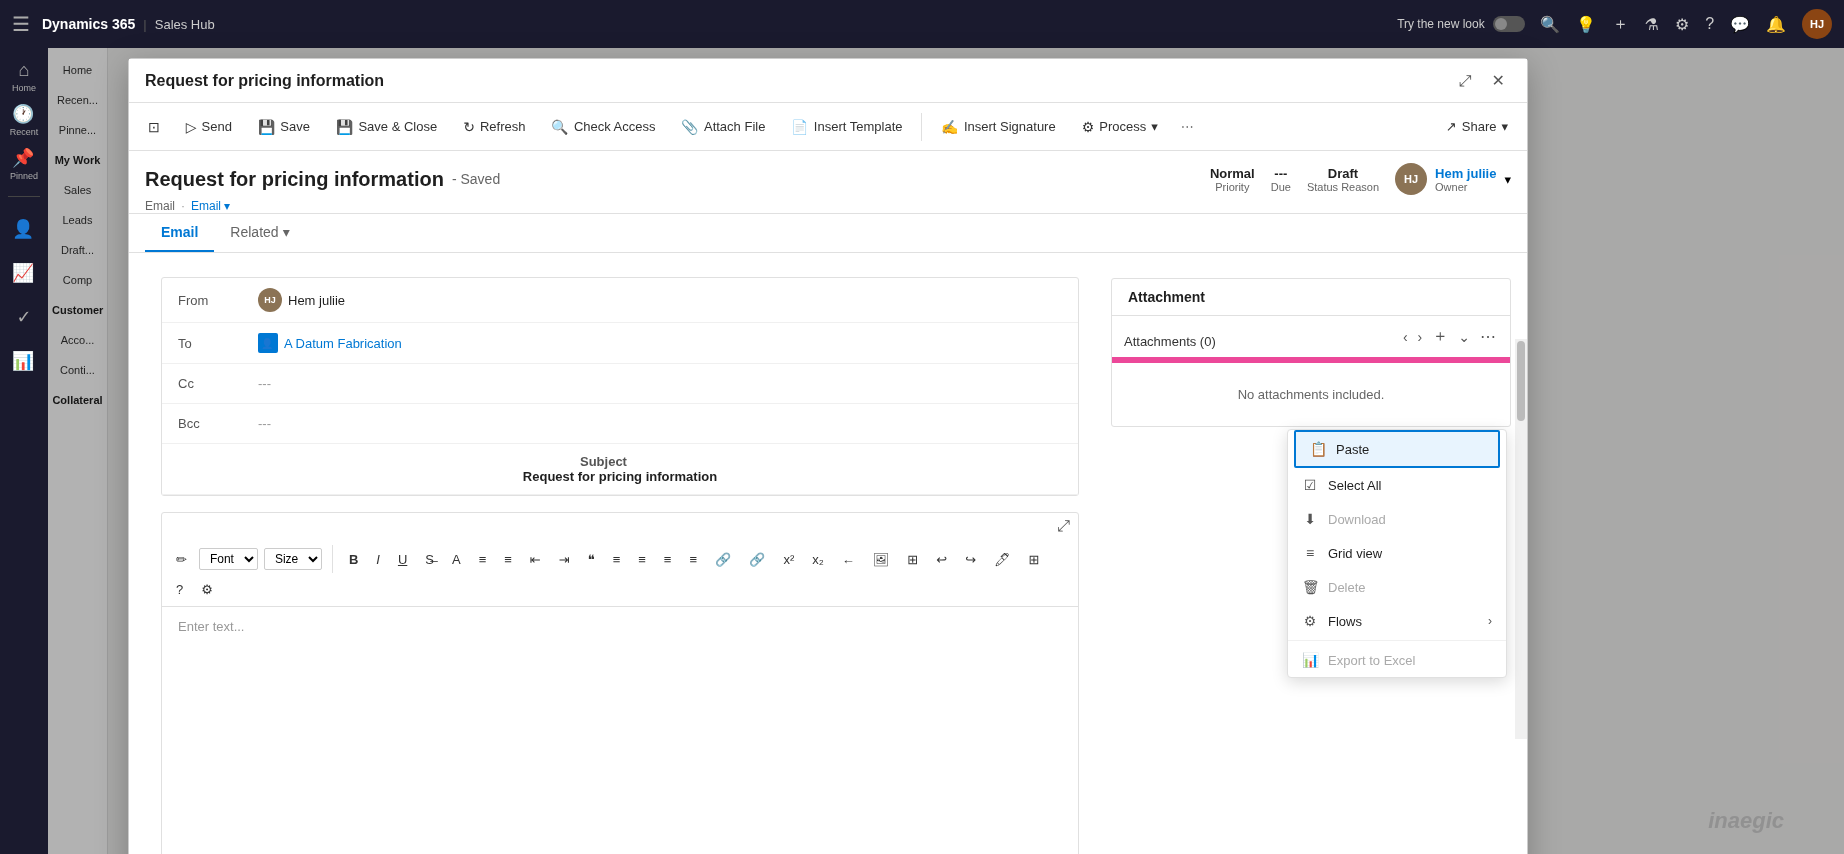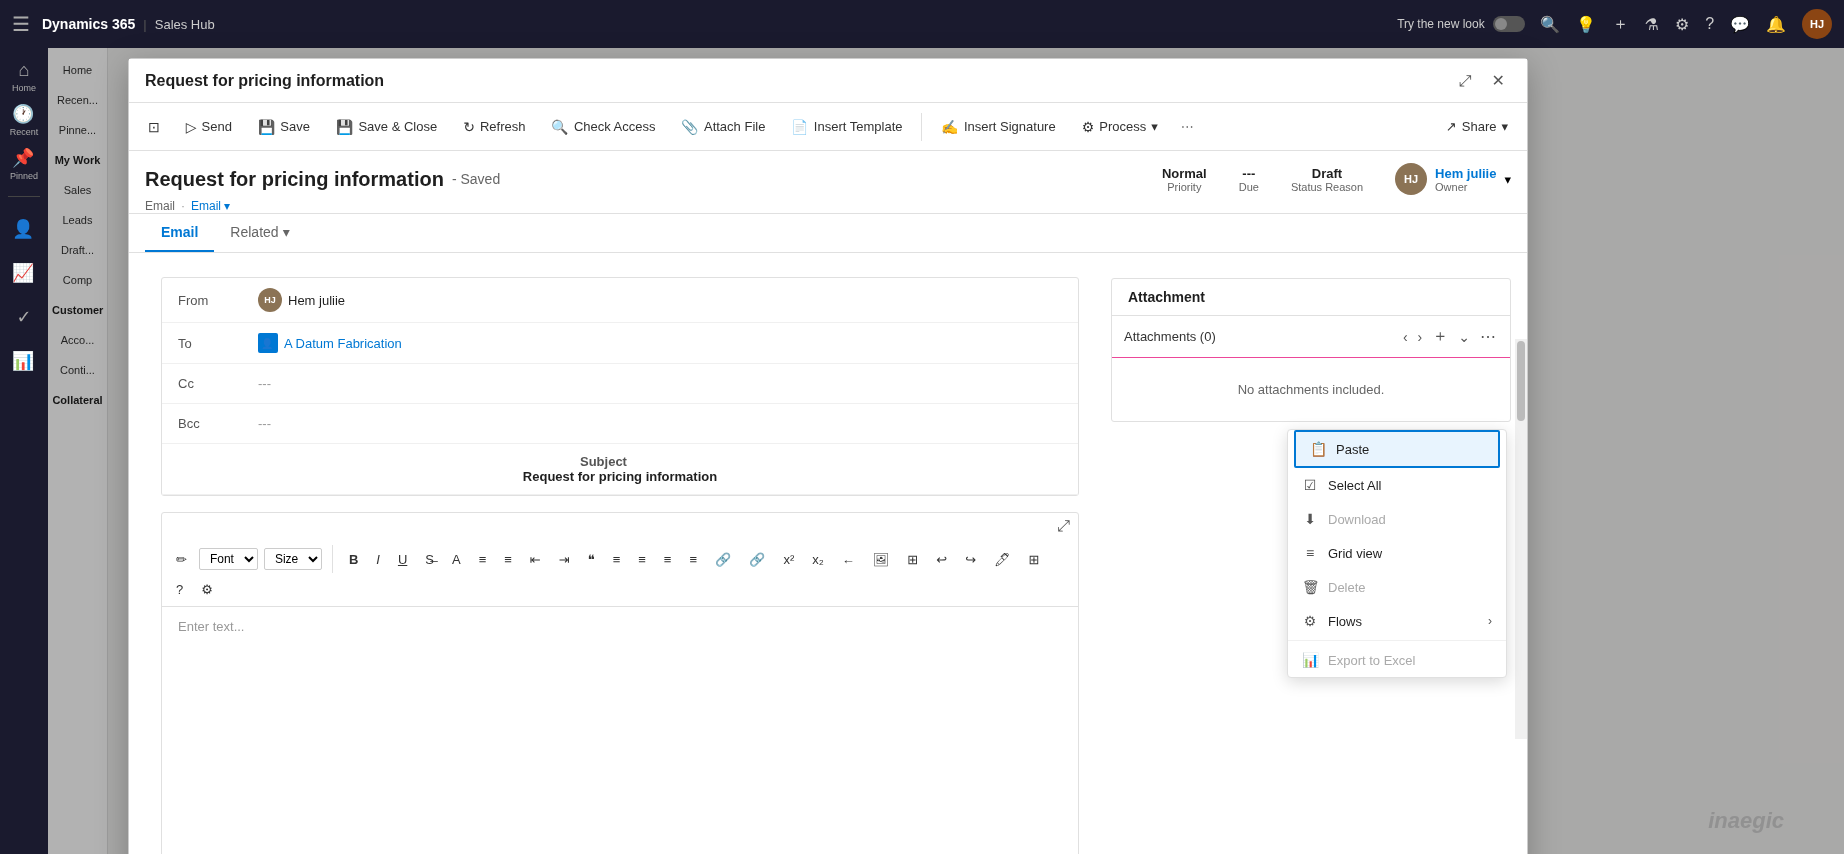--- a/index.html
+++ b/index.html
@@ -142,21 +142,21 @@
     .record-title-left { display: flex; align-items: center; gap: 8px; }
     .record-main-title { font-size: 20px; font-weight: 600; color: #1f1f1f; }
     .record-saved { color: #666; font-size: 14px; }
     .record-meta { display: flex; gap: 6px; align-items: center; color: #666; font-size: 12px; padding-top: 4px; }
     .record-meta-sep { color: #999; }
     .record-meta-dropdown { display: flex; align-items: center; gap: 3px; cursor: pointer; color: #0078d4; font-size: 12px; }
 
     .record-info-row {
       display: flex;
       align-items: center;
-      gap: 32px;
+      gap: 16px;
       justify-content: flex-start;
     }
     .info-block { text-align: center; }
     .info-label { font-size: 11px; color: #666; }
     .info-value { font-size: 13px; font-weight: 600; color: #1f1f1f; }
     .owner-block { display: flex; align-items: center; gap: 8px; cursor: pointer; }
     .owner-avatar { width: 32px; height: 32px; border-radius: 50%; background: #8b7355; display: flex; align-items: center; justify-content: center; color: white; font-size: 11px; font-weight: 600; }
     .owner-name { color: #0078d4; font-size: 13px; font-weight: 600; }
     .owner-label { font-size: 11px; color: #666; }
 
@@ -235,24 +235,24 @@
     }
     .attachment-header {
       padding: 10px 16px;
       font-size: 14px;
       font-weight: 600;
       color: #1f1f1f;
       border-bottom: 1px solid #e0e0e0;
     }
     .attachment-subheader {
       display: flex;
-      align-items: center;
+      align-items: flex-end;
       justify-content: space-between;
       padding: 8px 12px;
-      border-bottom: 1px solid #ec4899;
+      border-bottom: 6px solid #ec4899;
     }
     .attachment-title { font-size: 13px; color: #333; }
     .attachment-actions { display: flex; align-items: center; gap: 6px; }
     .att-nav-btn { background: none; border: none; cursor: pointer; color: #555; padding: 2px; font-size: 14px; }
     .att-add-btn { background: none; border: none; cursor: pointer; color: #555; padding: 2px; font-size: 16px; }
     .att-more-btn { background: none; border: none; cursor: pointer; color: #555; padding: 2px; font-size: 16px; }
     .attachment-empty {
       padding: 24px;
       text-align: center;
       color: #666;

